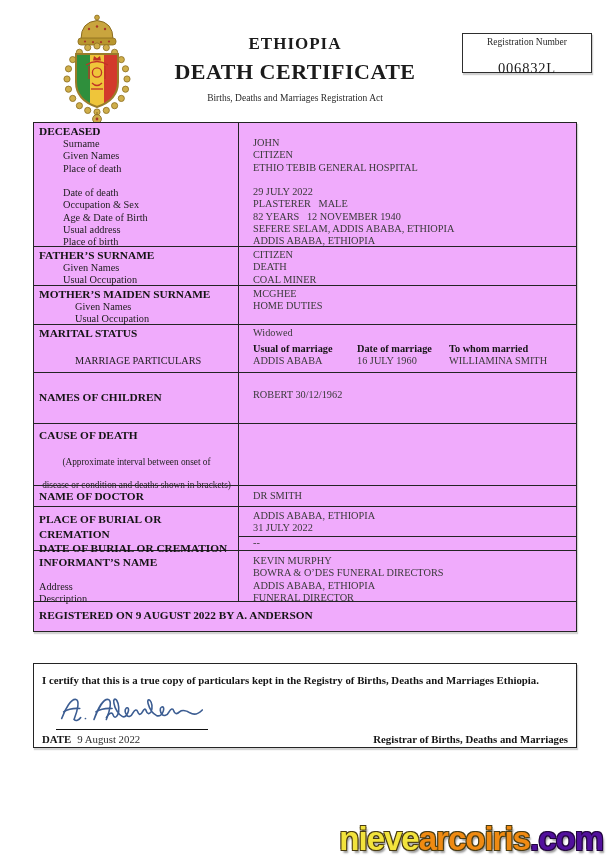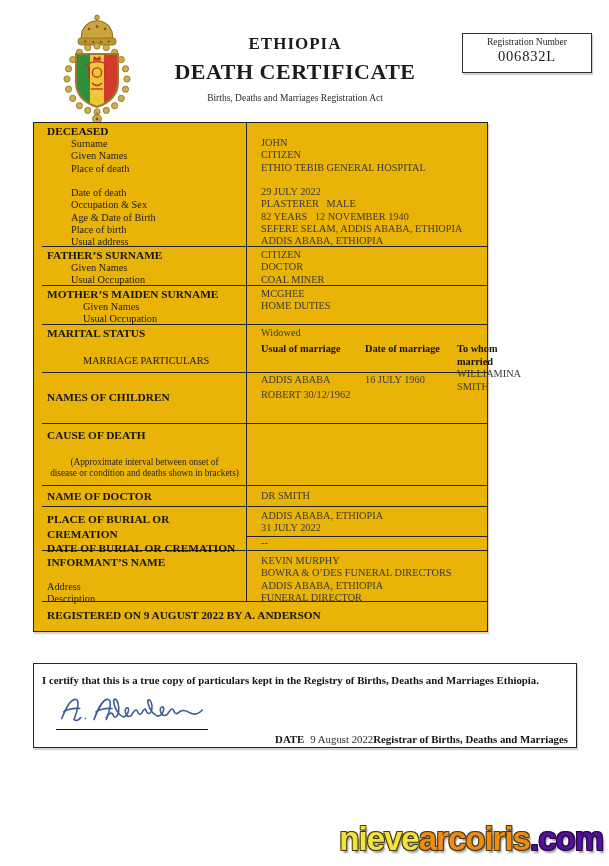--- a/index.html
+++ b/index.html
@@ -14,28 +14,27 @@
   .title-block{position:absolute;left:140px;top:34px;width:310px;text-align:center;}
   .country{font-size:17px;font-weight:bold;letter-spacing:1px;color:#1b1b1b;}
   .doc-title{font-size:22px;font-weight:bold;letter-spacing:.5px;margin-top:5px;color:#1b1b1b;}
   .act{font-size:9.5px;margin-top:8px;color:#2a2a2a;}
   .regbox{
     position:absolute;left:462px;top:33px;width:128px;height:38px;
     border:1.2px solid #2e2e2e;text-align:center;box-shadow:1px 2px 1px rgba(170,170,170,.55);
     background:#fff;
   }
   .reg-label{font-size:9.5px;margin-top:3px;color:#2a2a2a;}
-  .reg-num{font-size:14.5px;letter-spacing:.8px;color:#1b1b1b;margin-top:1px;}
+  .reg-num{font-size:14.5px;letter-spacing:.8px;color:#1b1b1b;margin-top:13px;}
 
   
   .cert-table{
-    position:absolute;left:33px;top:122px;width:455px;
-    border:1.6px solid #242424;box-sizing:border-box;background:#eab308;
+    position:absolute;left:33px;top:122px;width:544px;
+    border:1.6px solid #242424;box-sizing:border-box;background:#f0abfc;
     box-shadow:1px 2px 1px rgba(170,170,170,.5);
-    padding-left:8px;
   }
   .row{display:flex;border-bottom:1px solid #242424;box-sizing:border-box;}
   .row:last-child{border-bottom:none;}
   .lc{width:205px;border-right:1px solid #242424;box-sizing:border-box;padding:2px 4px 0 5px;flex:none;}
   .rc{flex:1;box-sizing:border-box;padding:2px 4px 0 14px;color:#3a3a3a;}
   .sec{font-size:11.3px;font-weight:bold;line-height:13px;color:#141414;}
   .line{font-size:10.3px;line-height:12.3px;min-height:12.3px;white-space:pre-wrap;}
   .ind1{padding-left:24px;}
   .ind2{padding-left:36px;}
   .val{color:#3a3a3a;}
@@ -78,21 +77,21 @@
 
   
   .cert-box{
     position:absolute;left:33px;top:663px;width:544px;height:85px;
     border:1.6px solid #242424;box-sizing:border-box;background:#fff;
     box-shadow:1px 2px 1px rgba(170,170,170,.5);
   }
   .cert-statement{font-size:10.8px;font-weight:bold;padding:10px 8px 0 8px;color:#141414;}
   .signature{position:absolute;left:22px;top:26px;width:152px;height:38px;}
   .sig-underline{position:absolute;left:22px;top:65px;width:152px;border-bottom:1.3px solid #111;}
-  .cert-bottom{position:absolute;left:8px;right:8px;top:69px;display:flex;justify-content:flex-end;font-size:10.8px;}
+  .cert-bottom{position:absolute;left:8px;right:8px;top:69px;display:flex;justify-content:space-between;font-size:10.8px;}
   .date-label{font-weight:bold;color:#141414;}
   .date-value{margin-left:6px;color:#2e2e2e;}
   .registrar{font-weight:bold;color:#141414;}
 
   
   .watermark{
     position:absolute;right:6px;bottom:8px;
     font-family:"Liberation Sans", sans-serif;font-weight:bold;
     font-size:33px;letter-spacing:-1px;white-space:nowrap;
   }
@@ -194,22 +193,22 @@
     <div class="row r-deceased">
       <div class="lc">
         <div class="sec">DECEASED</div>
         <div class="line ind1">Surname</div>
         <div class="line ind1">Given Names</div>
         <div class="line ind1">Place of death</div>
         <div class="line ind1"></div>
         <div class="line ind1">Date of death</div>
         <div class="line ind1">Occupation &amp; Sex</div>
         <div class="line ind1">Age &amp; Date of Birth</div>
+        <div class="line ind1">Usual address</div>
         <div class="line ind1">Place of birth</div>
-        <div class="line ind1">Usual address</div>
       </div>
       <div class="rc pt1">
         <div class="line val">JOHN</div>
         <div class="line val">CITIZEN</div>
         <div class="line val">ETHIO TEBIB GENERAL HOSPITAL</div>
         <div class="line val"></div>
         <div class="line val">29 JULY 2022</div>
         <div class="line val">PLASTERER   MALE</div>
         <div class="line val">82 YEARS   12 NOVEMBER 1940</div>
         <div class="line val">SEFERE SELAM, ADDIS ABABA, ETHIOPIA</div>
@@ -218,21 +217,21 @@
     </div>
 
     <div class="row r-father">
       <div class="lc">
         <div class="sec">FATHER’S SURNAME</div>
         <div class="line ind1">Given Names</div>
         <div class="line ind1">Usual Occupation</div>
       </div>
       <div class="rc">
         <div class="line val">CITIZEN</div>
-        <div class="line val">DOCTOR</div>
+        <div class="line val">DEATH</div>
         <div class="line val">COAL MINER</div>
       </div>
     </div>
 
     <div class="row r-mother">
       <div class="lc">
         <div class="sec">MOTHER’S MAIDEN SURNAME</div>
         <div class="line ind2">Given Names</div>
         <div class="line ind2">Usual Occupation</div>
       </div>
@@ -268,21 +267,21 @@
       </div>
       <div class="rc children-val">
         <div class="line val">ROBERT 30/12/1962</div>
       </div>
     </div>
 
     <div class="row r-cause">
       <div class="lc">
         <div class="sec" style="padding-top:3px;">CAUSE OF DEATH</div>
         <div class="cause-note">(Approximate interval between onset of</div>
-        <div class="cause-note" style="margin-top:0;">disease or condition and deaths shown in brackets)</div>
+        <div class="cause-note" style="margin-top:12px;">disease or condition and deaths shown in brackets)</div>
       </div>
     </div>
 
     <div class="row r-doctor">
       <div class="lc" style="padding-top:4px;">
         <div class="sec">NAME OF DOCTOR</div>
       </div>
       <div class="rc" style="padding-top:4px;">
         <div class="line val">DR SMITH</div>
       </div>

